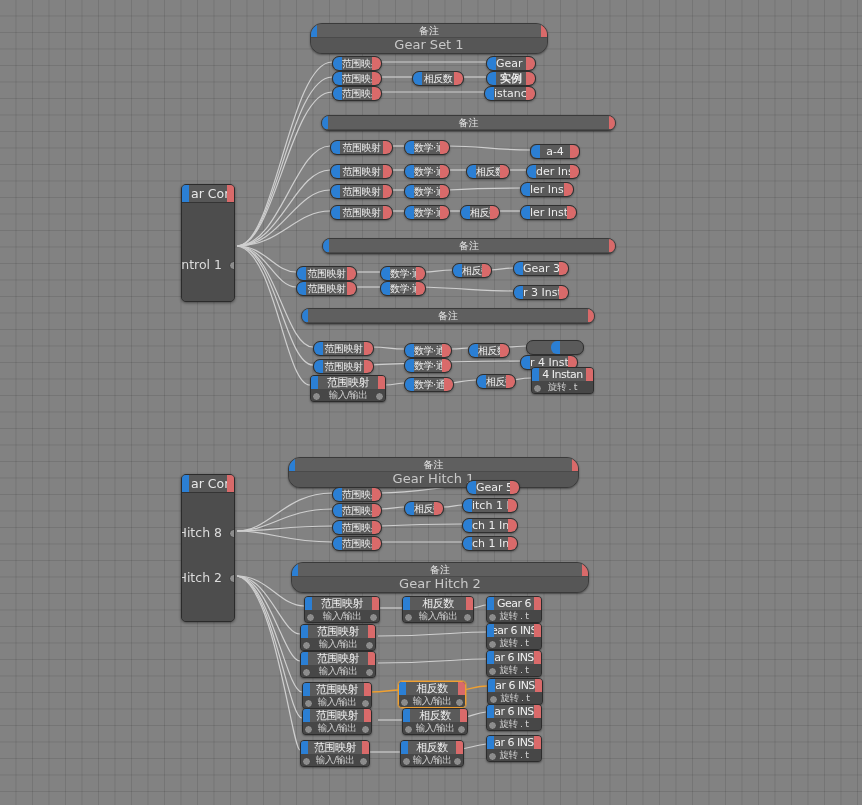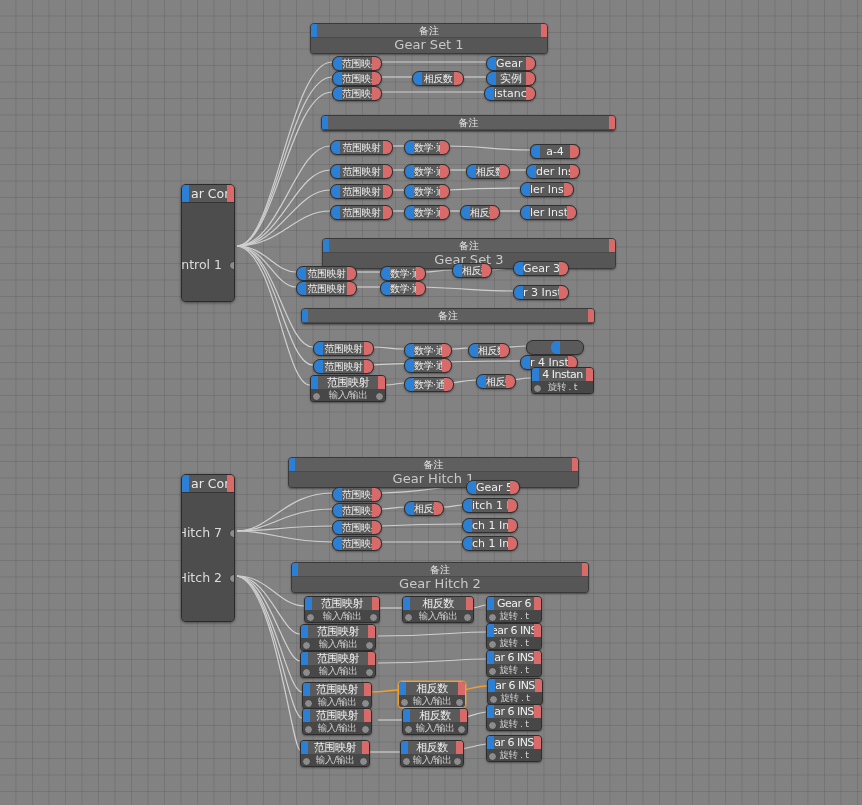--- a/index.html
+++ b/index.html
@@ -47,21 +47,21 @@
   .sock-dot{
     position:absolute;width:7px;height:7px;border-radius:50%;
     background:#8c8c8c;border:1px solid #3a3a3a;
   }
 
   
   .note{
     position:absolute;
     background:#5c5c5c;
     border:1px solid #3a3a3a;
-    border-radius:4px;
+    border-radius:12px;
     box-shadow:0 1px 2px rgba(0,0,0,.4);
     overflow:hidden;
     text-align:center;
   }
   .note .note-top{
     height:13px;line-height:13px;
     background:#5f5f5f;
     color:#e6e6e6;font-size:10px;
     position:relative;
     border-bottom:1px solid #4a4a4a;
@@ -220,21 +220,21 @@
   </div>
 
   <div class="ctrl" style="left:181px;top:474px;width:52px;height:146px;">
     <div class="ctrl-title">
       <span class="sock-sq-l"></span>
       <span class="sock-sq-r"></span>
       <span>ar Cont</span>
     </div>
     <div class="ctrl-body">
       <div class="out-row" style="top:32px;right:0;">
-        <span>Hitch 7</span>
+        <span>Hitch 8</span>
       </div>
       <span class="sock-dot" style="right:-4px;top:36px;"></span>
       <div class="out-row" style="top:77px;right:0;">
         <span>Hitch 2</span>
       </div>
       <span class="sock-dot" style="right:-4px;top:81px;"></span>
     </div>
   </div>
 
   <div class="note" style="left:310px;top:23px;width:236px;">
@@ -253,21 +253,20 @@
       <span>备注</span>
     </div>
   </div>
 
   <div class="note" style="left:322px;top:238px;width:292px;">
     <div class="note-top">
       <span class="sock-sq-l"></span>
       <span class="sock-sq-r"></span>
       <span>备注</span>
     </div>
-    <div class="note-sub">Gear Set 3</div>
   </div>
 
   <div class="note" style="left:301px;top:308px;width:292px;">
     <div class="note-top">
       <span class="sock-sq-l"></span>
       <span class="sock-sq-r"></span>
       <span>备注</span>
     </div>
   </div>
 
@@ -307,21 +306,21 @@
   <div class="pill" style="left:412px;top:71px;width:50px;">
     <span class="p-in"></span>
     <span class="p-label">相反数</span>
     <span class="p-out"></span>
   </div>
   <div class="pill wide" style="left:486px;top:56px;width:48px;">
     <span class="p-in"></span>
     <span class="p-label">Gear 1</span>
     <span class="p-out"></span>
   </div>
-  <div class="pill wide" style="left:486px;top:71px;width:48px;">
+  <div class="pill wide" style="left:486px;top:71px;width:48px;font-weight:bold;">
     <span class="p-in"></span>
     <span class="p-label">实例</span>
     <span class="p-out"></span>
   </div>
   <div class="pill wide" style="left:484px;top:86px;width:50px;">
     <span class="p-in"></span>
     <span class="p-label">istance</span>
     <span class="p-out"></span>
   </div>
 

